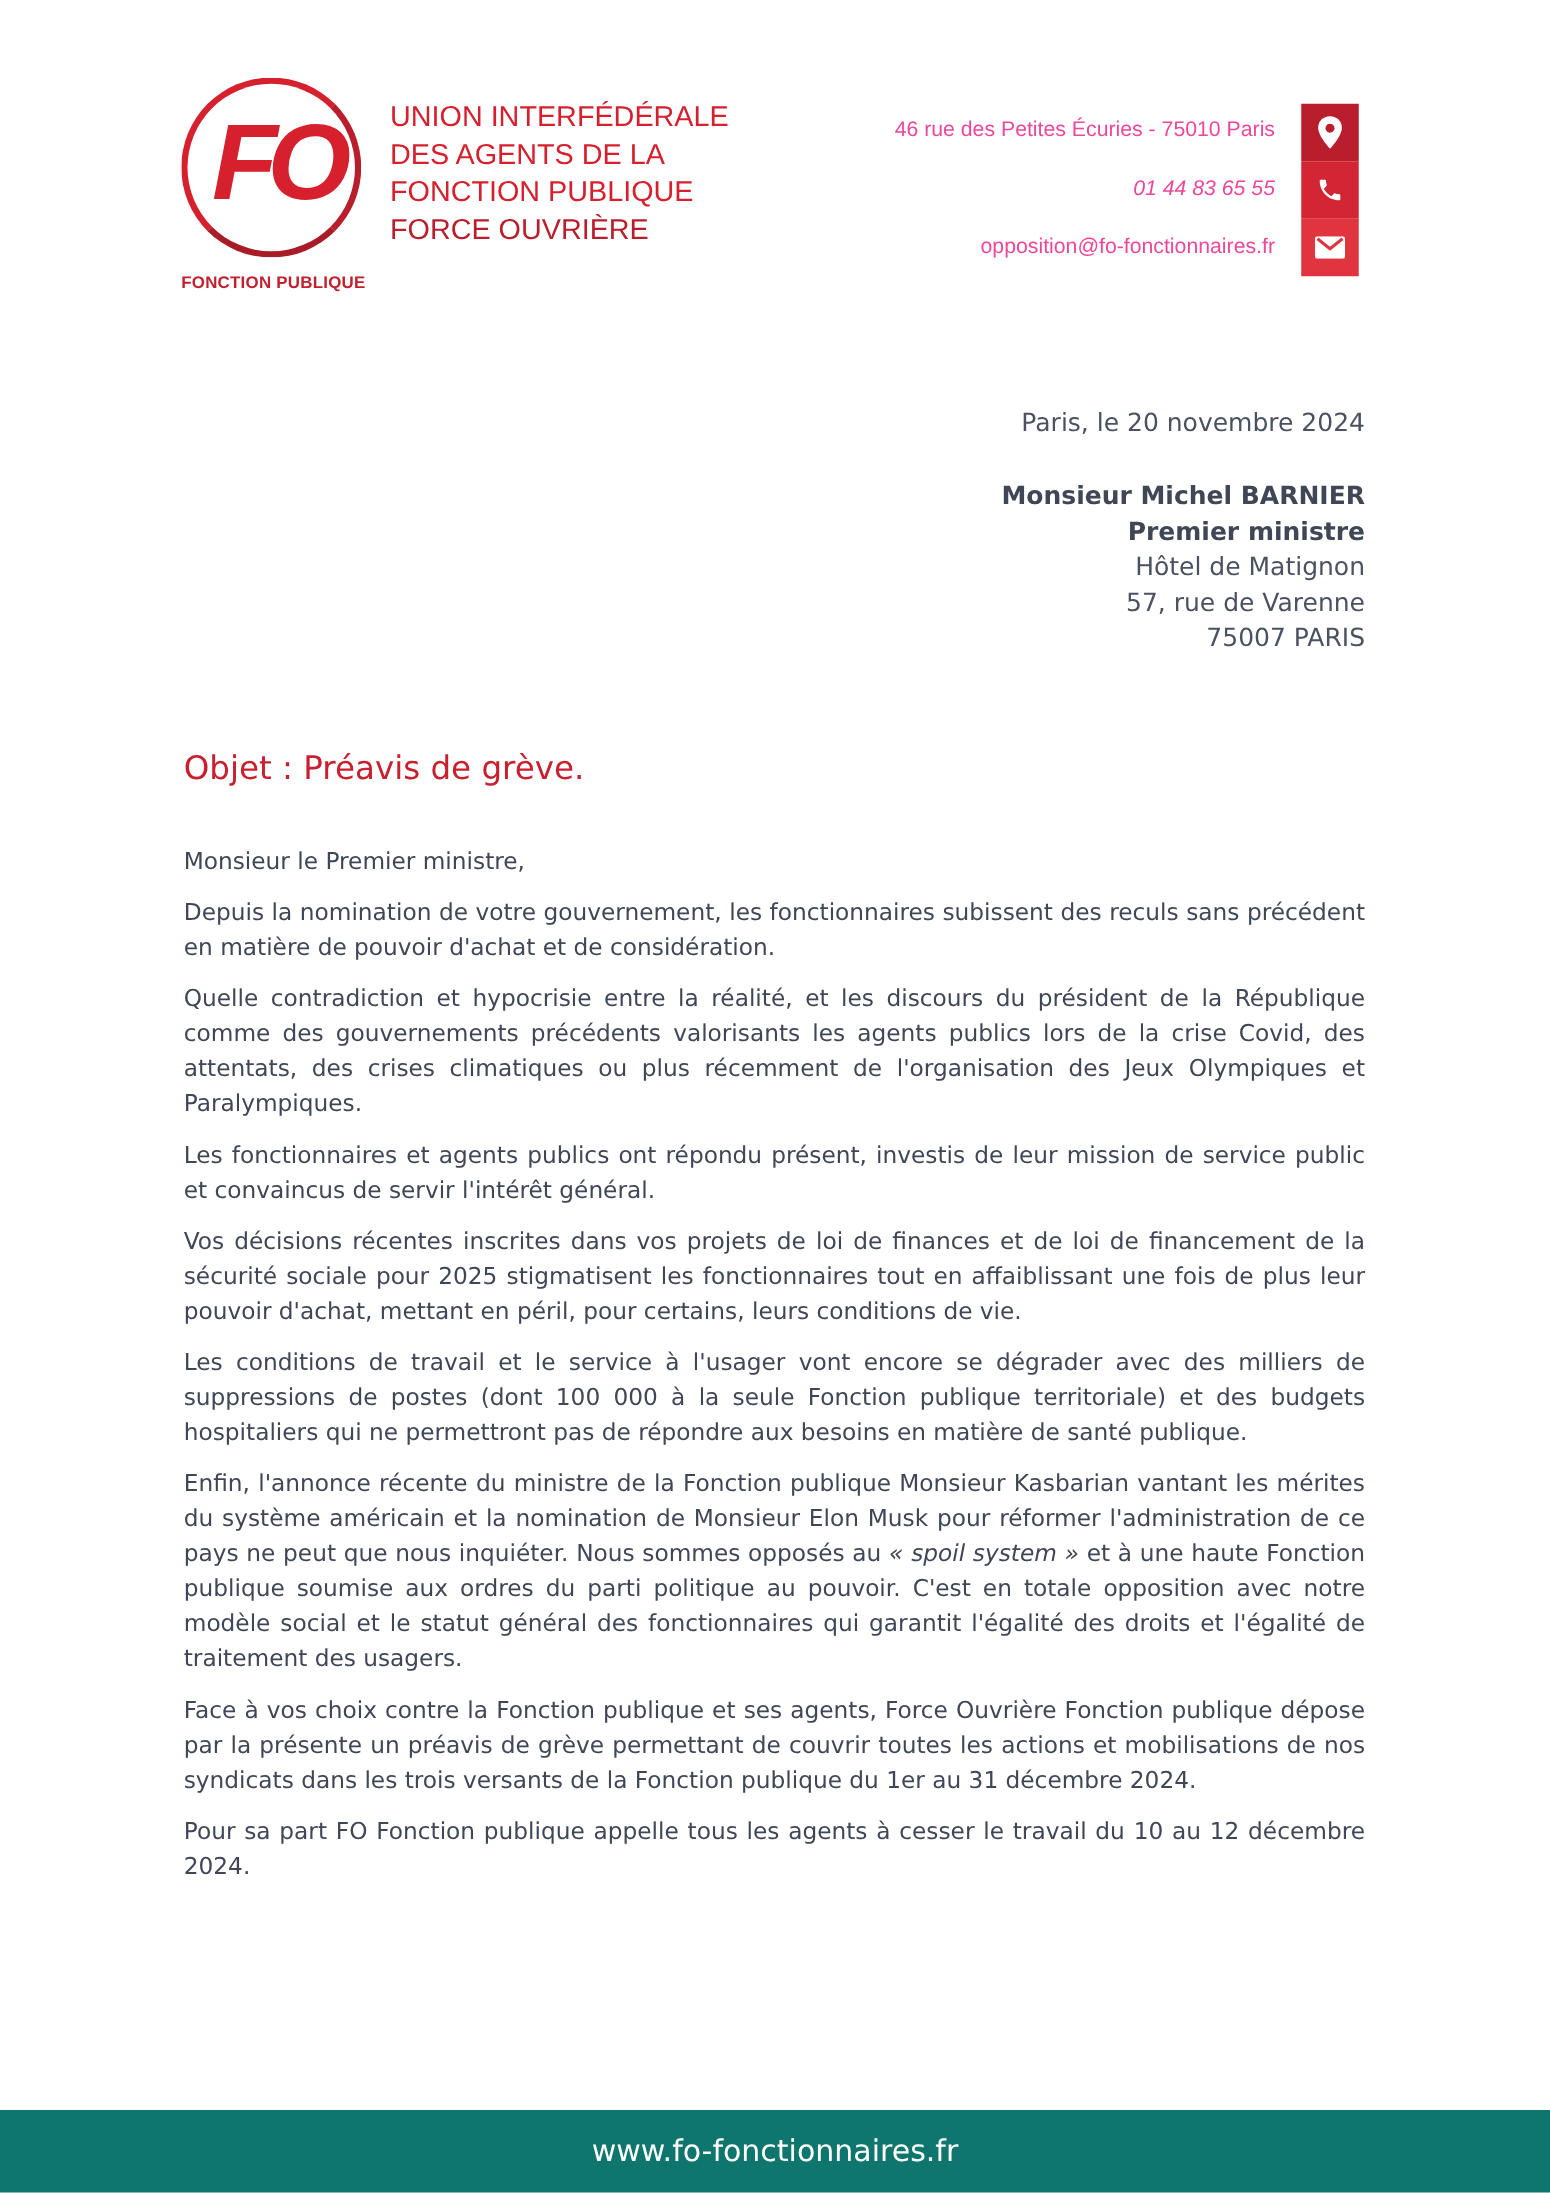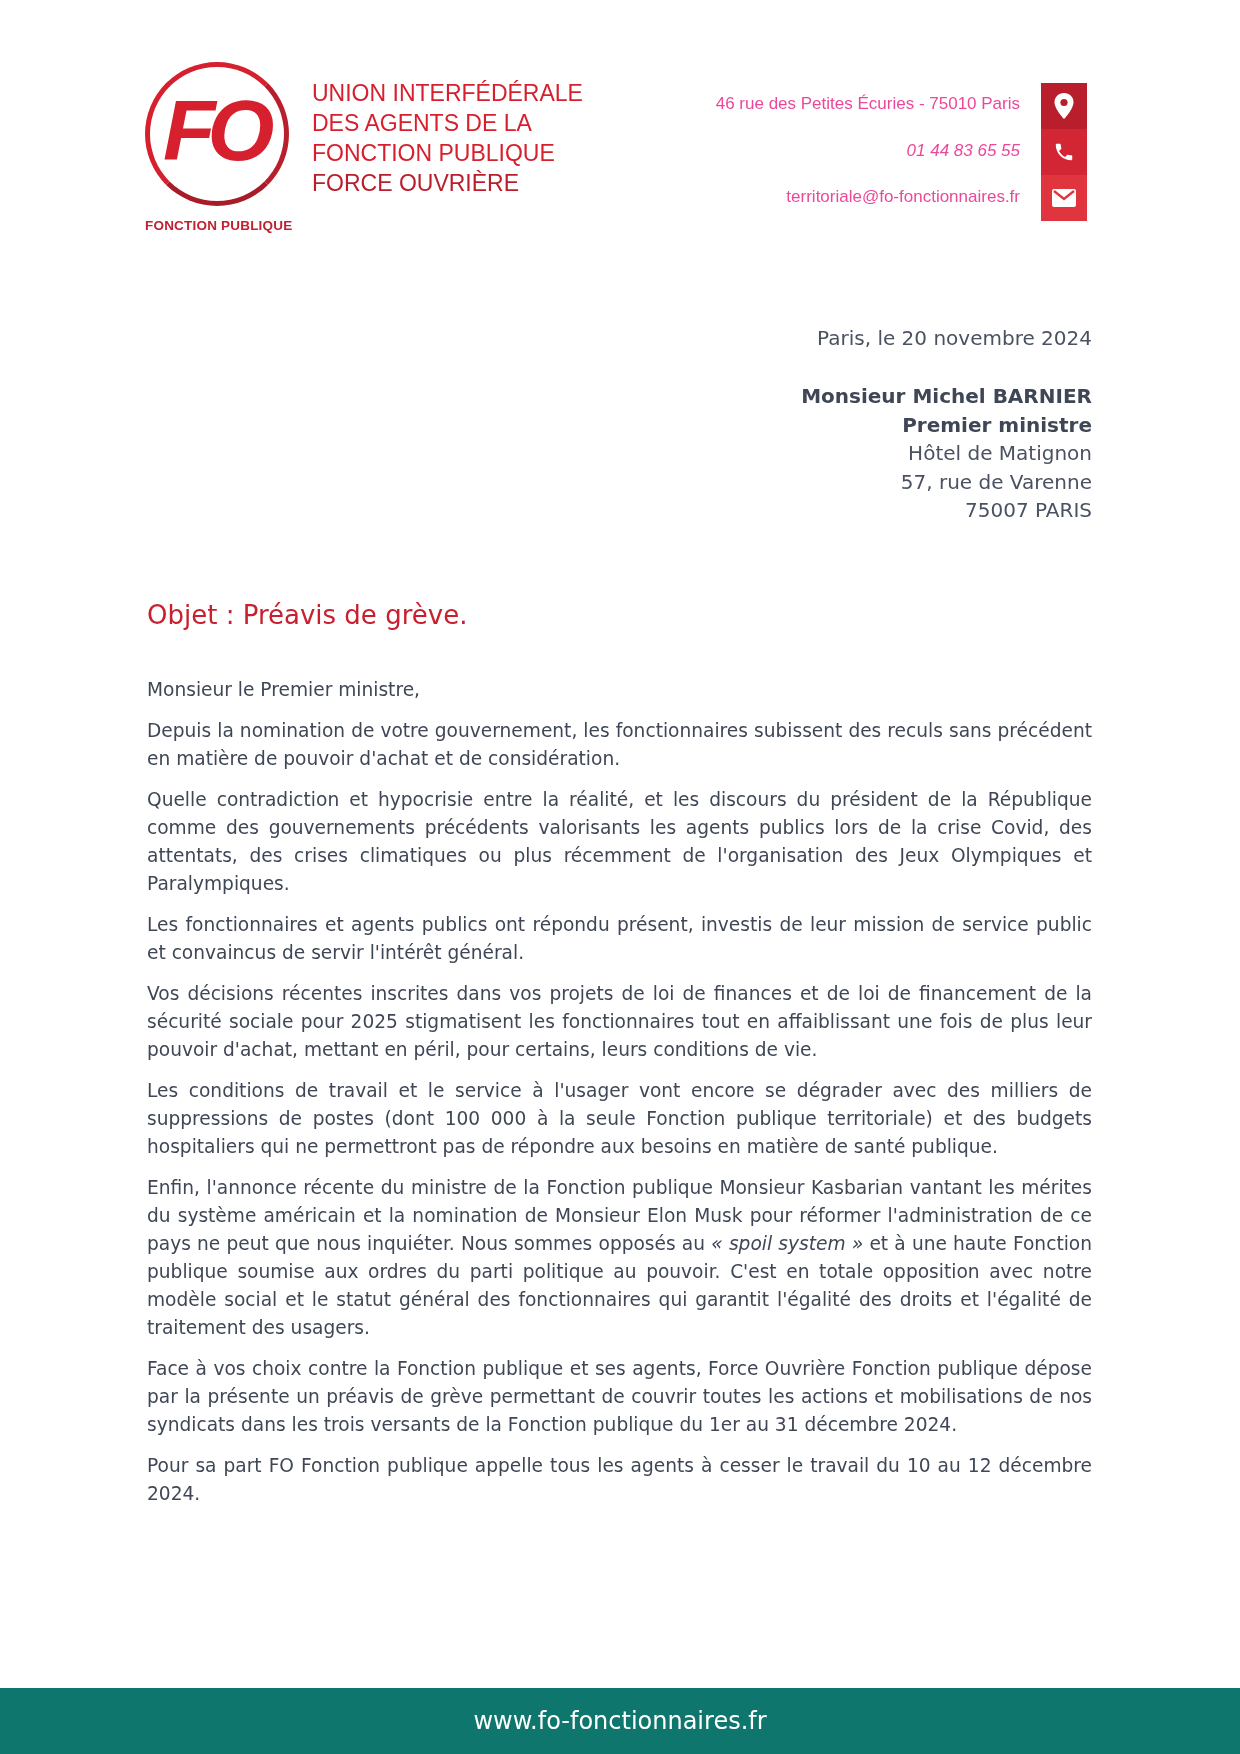--- a/index.html
+++ b/index.html
@@ -2,21 +2,21 @@
 <html><head>
 <meta charset="utf-8">
 <style>
   html, body { margin:0; padding:0; }
   body { width:1240px; height:1754px; background:#ffffff; position:relative; overflow:hidden;
          font-family:"DejaVu Sans", sans-serif; color:#3f4756; }
   .logo { position:absolute; left:145px; top:62px; width:152px; height:150px; }
   .logo-circle { position:absolute; left:0; top:0; width:144px; height:144px; border:5px solid #d6202e;
                  border-radius:50%; box-sizing:border-box; border-right-color:#b81e2b; border-bottom-color:#a81c28; }
   .logo-fo { position:absolute; left:18px; top:18px; width:110px; font-family:"Liberation Sans", sans-serif;
-             font-weight:bold; font-style:italic; font-size:86px; color:#d6202e; letter-spacing:-8px; line-height:100px; text-align:left; }
+             font-weight:bold; font-style:italic; font-size:86px; color:#d6202e; letter-spacing:-8px; line-height:100px; text-align:right; }
   .logo-sub { position:absolute; left:145px; top:218px; font-family:"Liberation Sans", sans-serif; font-weight:bold;
               font-size:13.5px; color:#c1202e; letter-spacing:0.2px; }
   .org-name { position:absolute; left:312px; top:78px; font-family:"Liberation Sans", sans-serif; font-size:23px;
               line-height:30px; color:#d6202e; }
   .org-name div:nth-child(4) { color:#b81e2b; }
   .contact { position:absolute; right:220px; font-family:"Liberation Sans", sans-serif; font-size:17px; color:#ec4899; text-align:right; }
   .ic { position:absolute; left:1041px; width:46px; height:46px; display:flex; align-items:center; justify-content:center; }
   .date { position:absolute; right:148px; top:326px; font-size:20px; color:#4a5261; }
   .addr { position:absolute; right:148px; top:382px; text-align:right; font-size:20px; line-height:28.5px; color:#4a5261; }
   .addr .b { font-weight:bold; color:#3f4756; }
@@ -37,21 +37,21 @@
 
 <div class="org-name">
   <div>UNION INTERFÉDÉRALE</div>
   <div>DES AGENTS DE LA</div>
   <div>FONCTION PUBLIQUE</div>
   <div>FORCE OUVRIÈRE</div>
 </div>
 
 <div class="contact" style="top:94px;">46 rue des Petites Écuries - 75010 Paris</div>
 <div class="contact" style="top:141px;font-style:italic;">01 44 83 65 55</div>
-<div class="contact" style="top:187px;">territoriale@fo-fonctionnaires.fr</div>
+<div class="contact" style="top:187px;">opposition@fo-fonctionnaires.fr</div>
 
 <div class="ic" style="top:83px; background:#b81e2b;">
   <svg width="22" height="28" viewBox="0 0 22 28">
       <path d="M11 1C5.5 1 1.5 5 1.5 10.2 1.5 17 11 27 11 27s9.5-10 9.5-16.8C20.5 5 16.5 1 11 1z" fill="#fff"></path>
       <circle cx="11" cy="10.5" r="3.6" fill="#b81e2b"></circle>
     </svg>
 </div>
 <div class="ic" style="top:129px; background:#d22634;">
   <svg width="22" height="22" viewBox="0 0 24 24">
       <path d="M6.6 10.8c1.4 2.8 3.8 5.1 6.6 6.6l2.2-2.2c.3-.3.7-.4 1-.2 1.1.4 2.3.6 3.6.6.6 0 1 .4 1 1V20c0 .6-.4 1-1 1C10.6 21 3 13.4 3 4c0-.6.4-1 1-1h3.5c.6 0 1 .4 1 1 0 1.2.2 2.4.6 3.6.1.3 0 .7-.2 1L6.6 10.8z" fill="#fff"></path>

